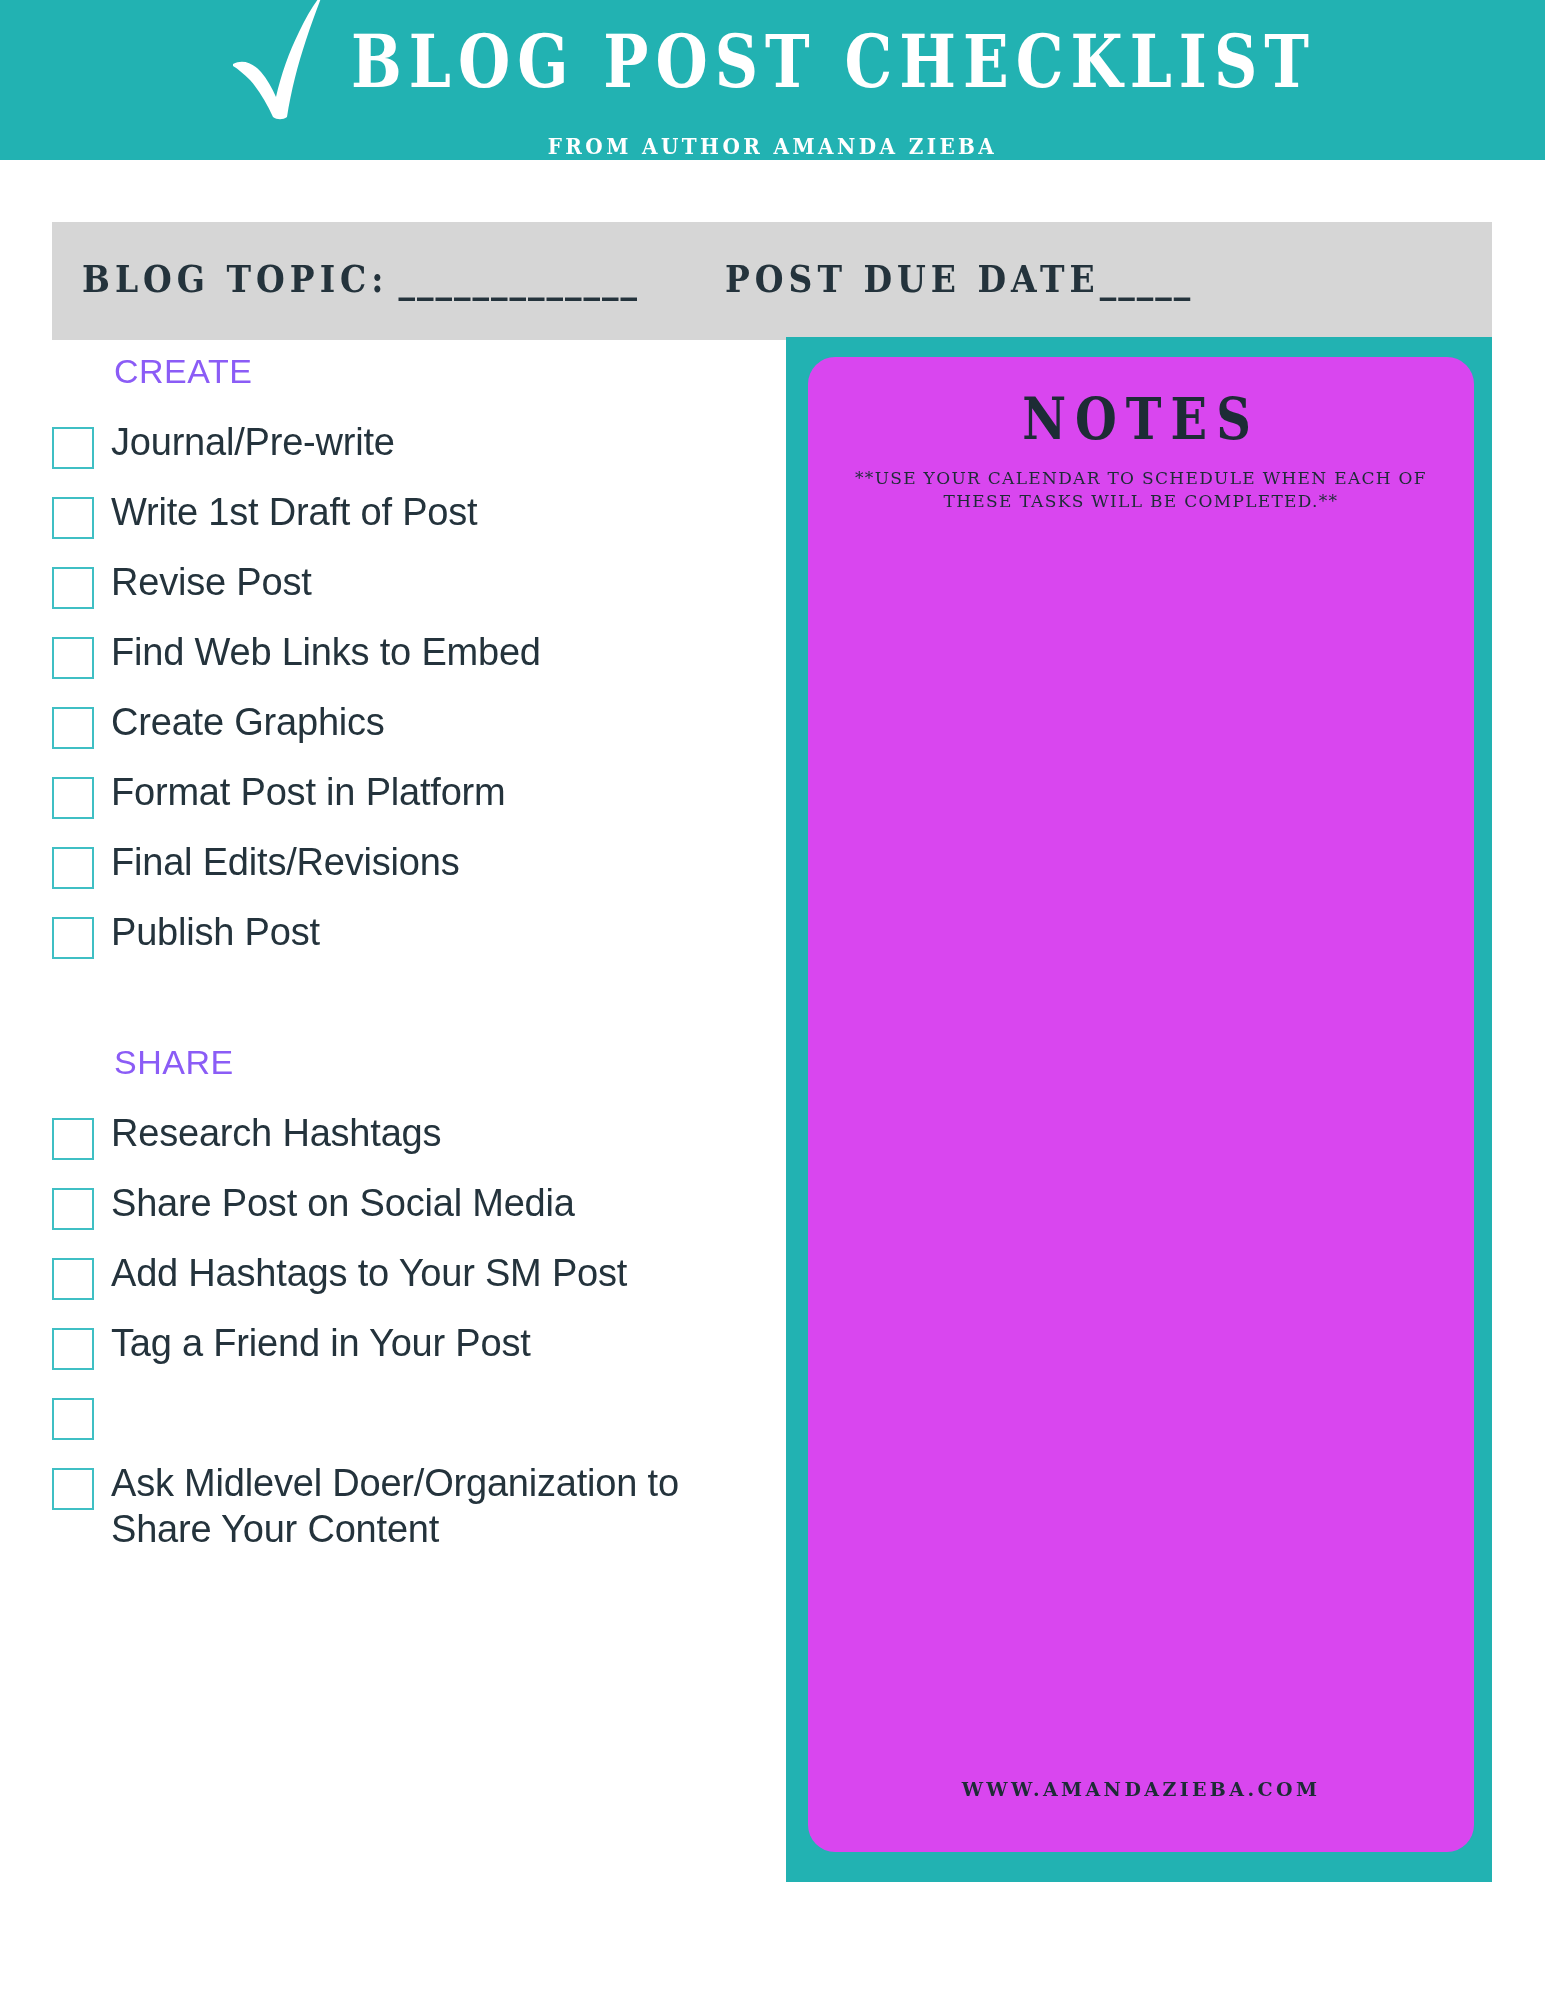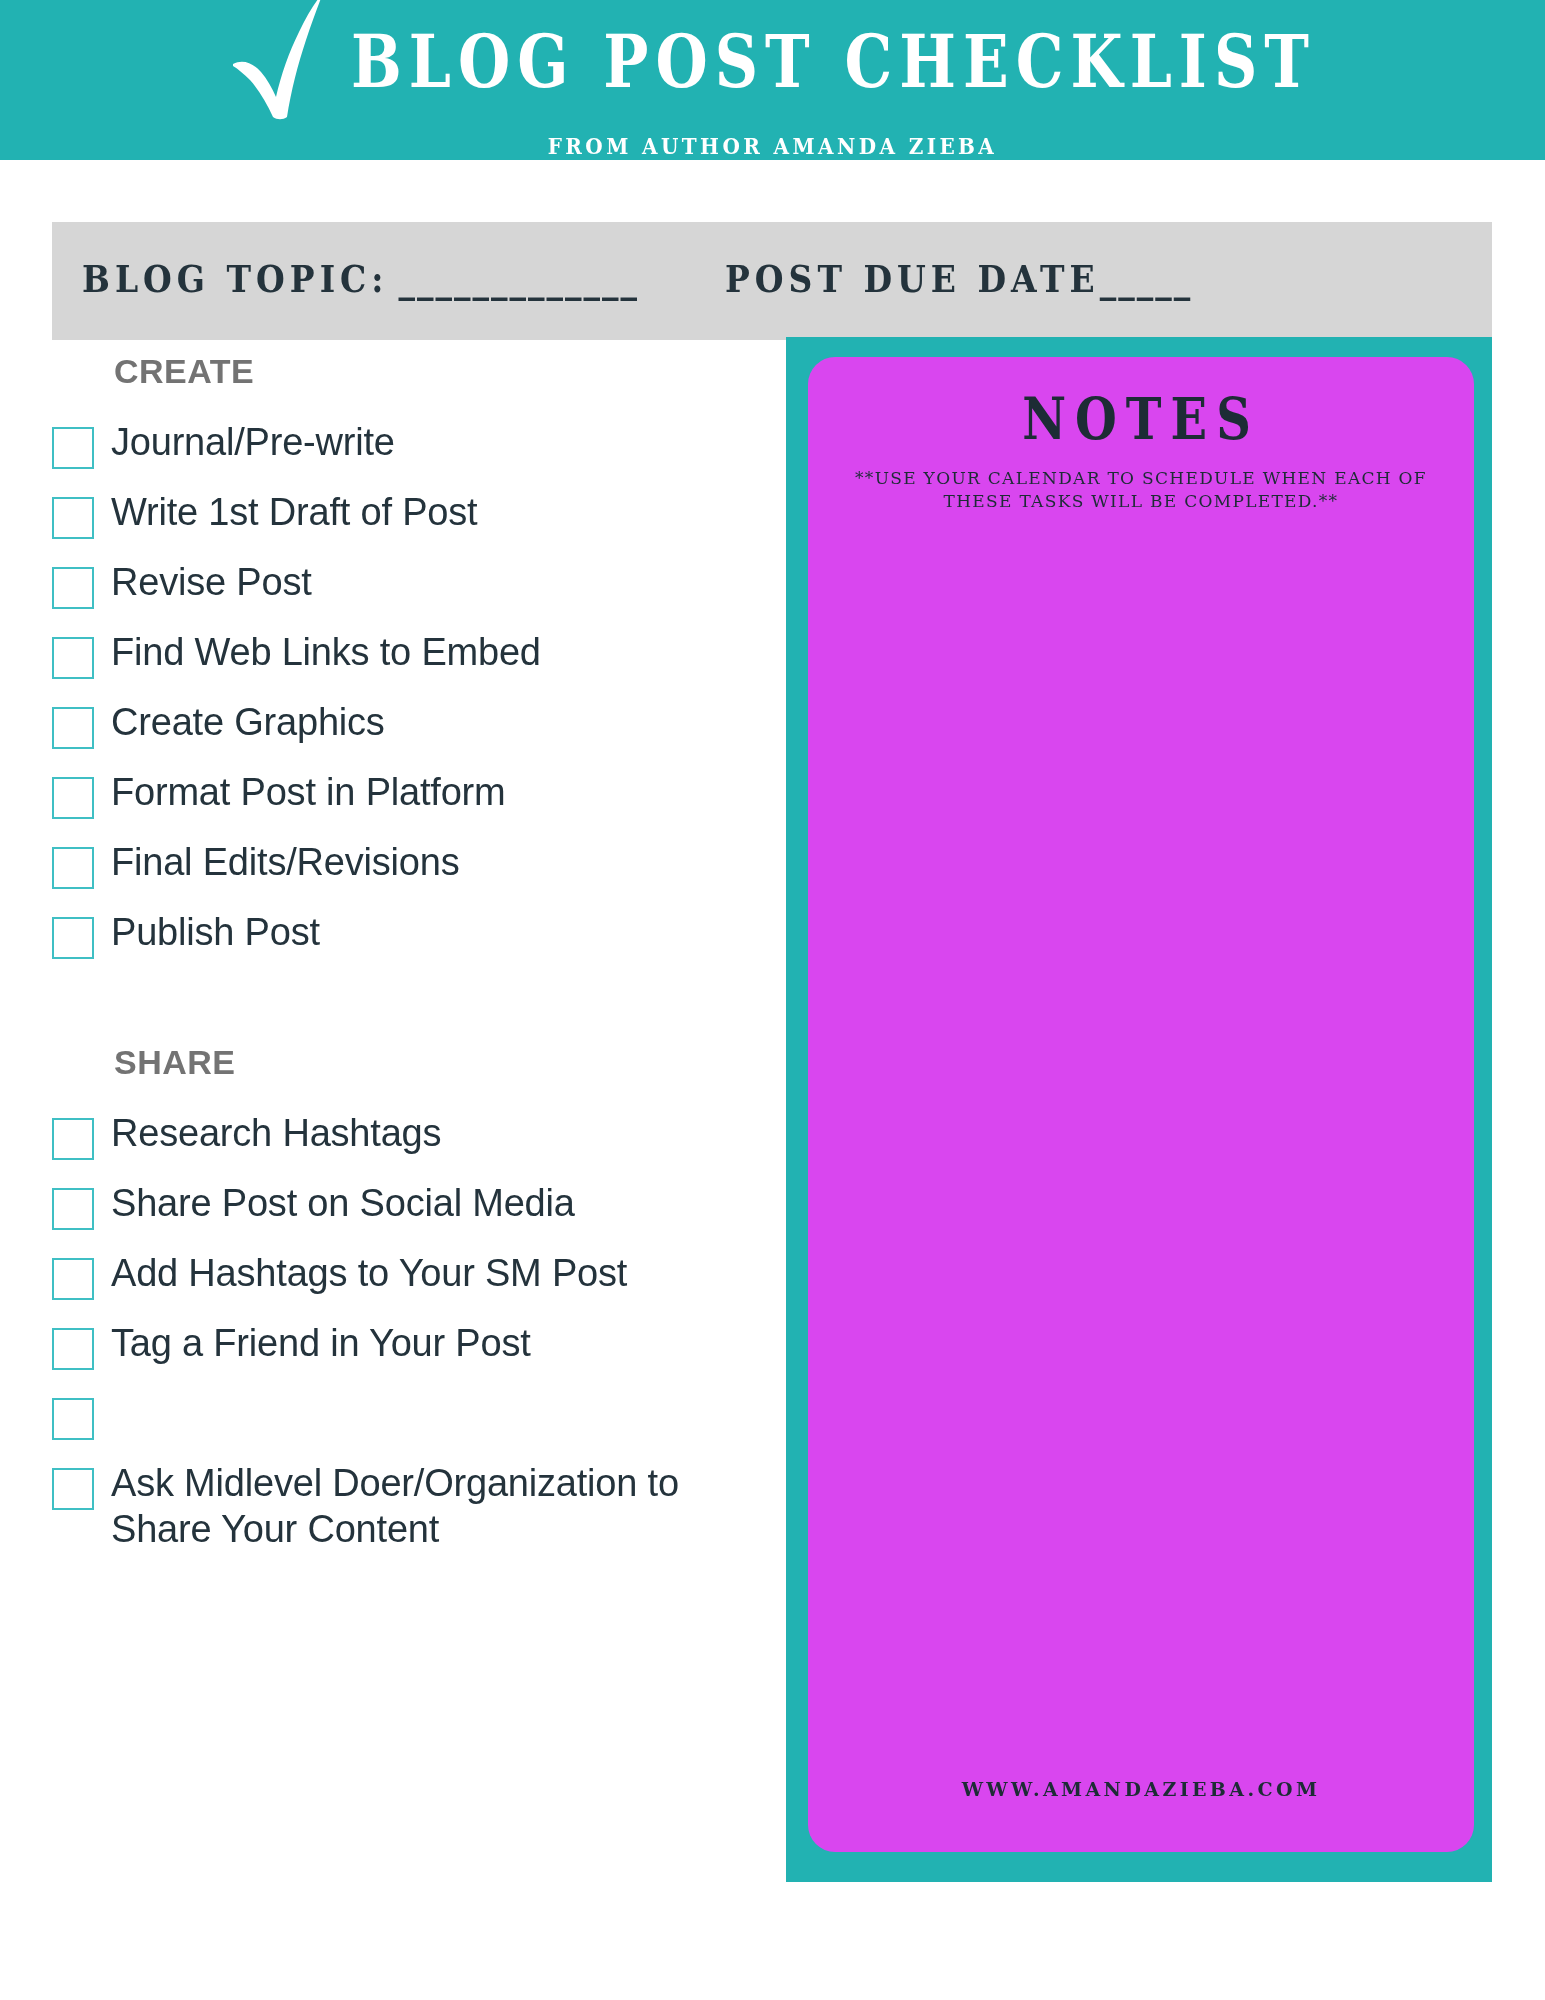--- a/index.html
+++ b/index.html
@@ -119,24 +119,24 @@
   
   .checklist {
     position: absolute;
     left: 52px;
     top: 352px;
     width: 720px;
   }
 
   .section-heading {
     font-family: "Liberation Sans", sans-serif;
-    font-weight: 700;
+    font-weight: 400;
     font-size: 34px;
     letter-spacing: 0.5px;
-    color: #737373;
+    color: #8b5cf6;
     margin-left: 62px;
     margin-bottom: 26px;
   }
 
   .section + .section { margin-top: 84px; }
 
   .check-item {
     display: flex;
     align-items: flex-start;
     margin-bottom: 18px;

